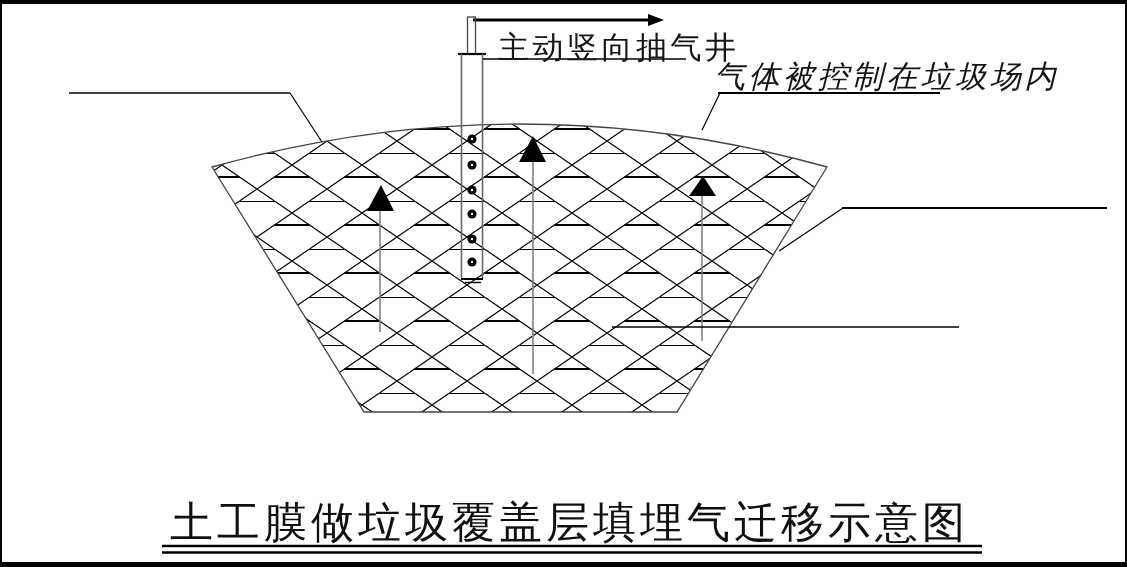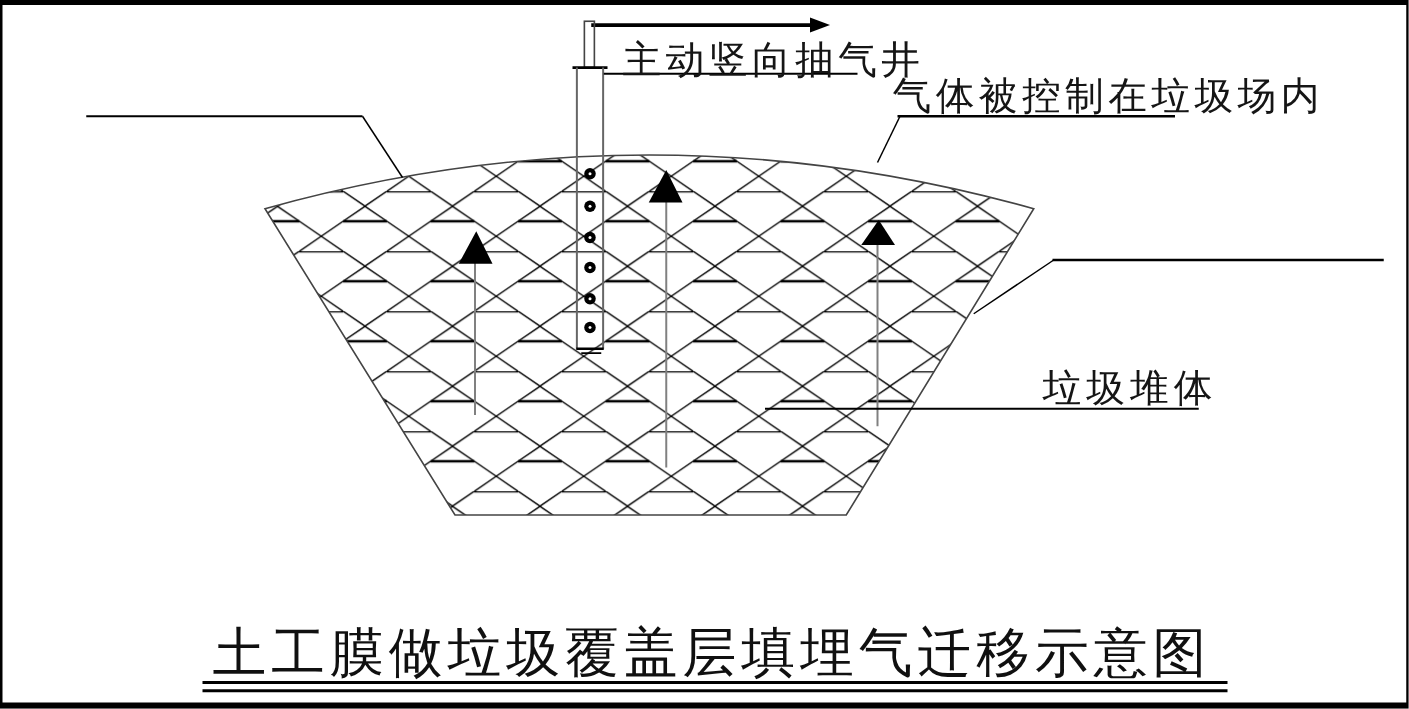--- a/index.html
+++ b/index.html
@@ -18,21 +18,21 @@
   .diagram-svg{position:absolute;left:0;top:0;}
   .lbl{
     position:absolute;
     white-space:nowrap;
     color:#151515;
     font-size:31px;
     line-height:1.05;
   }
   .lbl-cover {left:70px;  top:60px;  letter-spacing:2px;}
   .lbl-well  {left:496px; top:28px;  letter-spacing:3.5px;}
-  .lbl-gas   {left:712px; top:57px;  letter-spacing:3.5px;}
+  .lbl-gas   {left:712px; top:57px;  letter-spacing:3.5px;font-style:italic;}
   .lbl-liner {left:833px; top:173px; letter-spacing:4px;}
   .lbl-waste {left:832px; top:291px; letter-spacing:4px;}
   .title{
     position:absolute;
     left:155px; top:490px; width:825px;
     text-align:center;
     font-size:43px;
     letter-spacing:4px;
     color:#101010;
   }
@@ -116,17 +116,16 @@
     </g>
 
     <g stroke="#000">
       <line x1="160" y1="542" x2="980" y2="542" stroke-width="2.4"></line>
       <line x1="160" y1="548.5" x2="980" y2="548.5" stroke-width="2.4"></line>
     </g>
   </svg>
 
   <div class="lbl lbl-well">主动竖向抽气井</div>
   <div class="lbl lbl-gas">气体被控制在垃圾场内</div>
-  <div class="lbl lbl-waste">垃圾堆体</div>
 
   <div class="title">土工膜做垃圾覆盖层填埋气迁移示意图</div>
 
 </div>
 
 </body></html>

